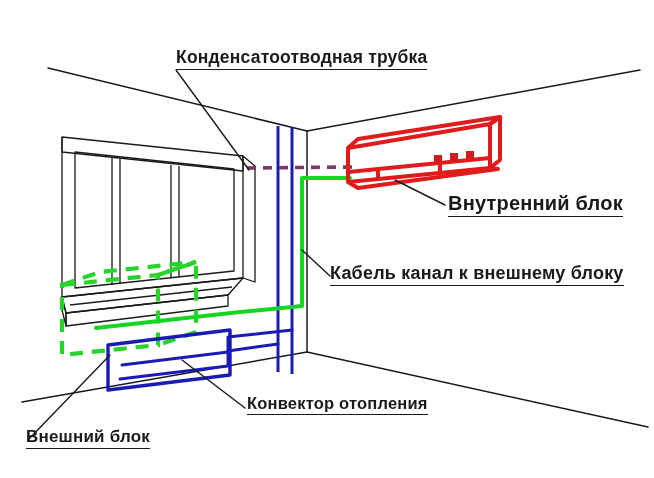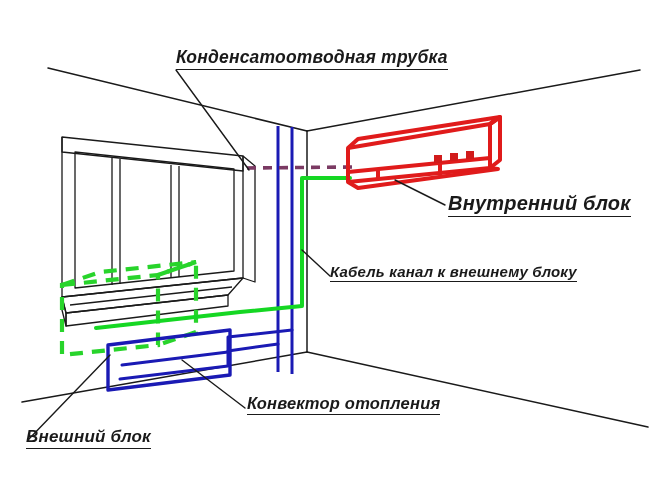--- a/index.html
+++ b/index.html
@@ -21,34 +21,33 @@
   #scene {
     position: absolute;
     left: 0;
     top: 0;
     width: 654px;
     height: 478px;
   }
   .lbl {
     position: absolute;
     font-family: "Liberation Sans", sans-serif;
-    font-style: italic;
     font-weight: bold;
     color: #1a1a1a;
     white-space: nowrap;
     letter-spacing: 0.2px;
   }
   .lbl .u {
     display: inline-block;
     border-bottom: 1.6px solid #1a1a1a;
     padding-bottom: 1px;
   }
   #label-pipe      { left: 176px; top: 47px;  font-size: 17.5px; }
   #label-indoor    { left: 448px; top: 192px; font-size: 20px;   }
-  #label-cable     { left: 330px; top: 263px; font-size: 15px; }
+  #label-cable     { left: 330px; top: 263px; font-size: 18px; }
   #label-convector { left: 247px; top: 394px; font-size: 16.5px; }
   #label-outdoor   { left: 26px;  top: 427px; font-size: 17px;   }
 </style>
 </head>
 <body>
 
 <div id="diagram-root">
 
   <svg id="scene" viewBox="0 0 654 478">
 

